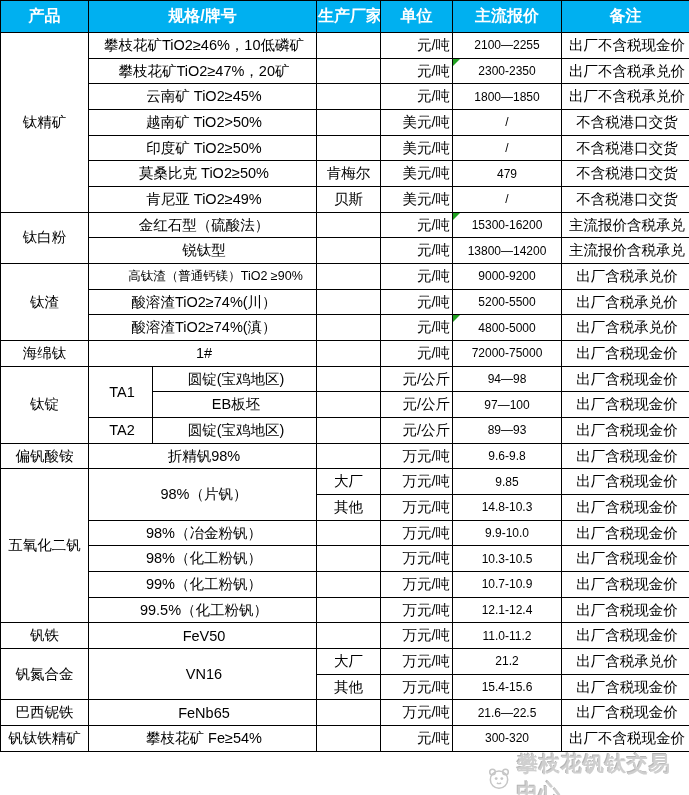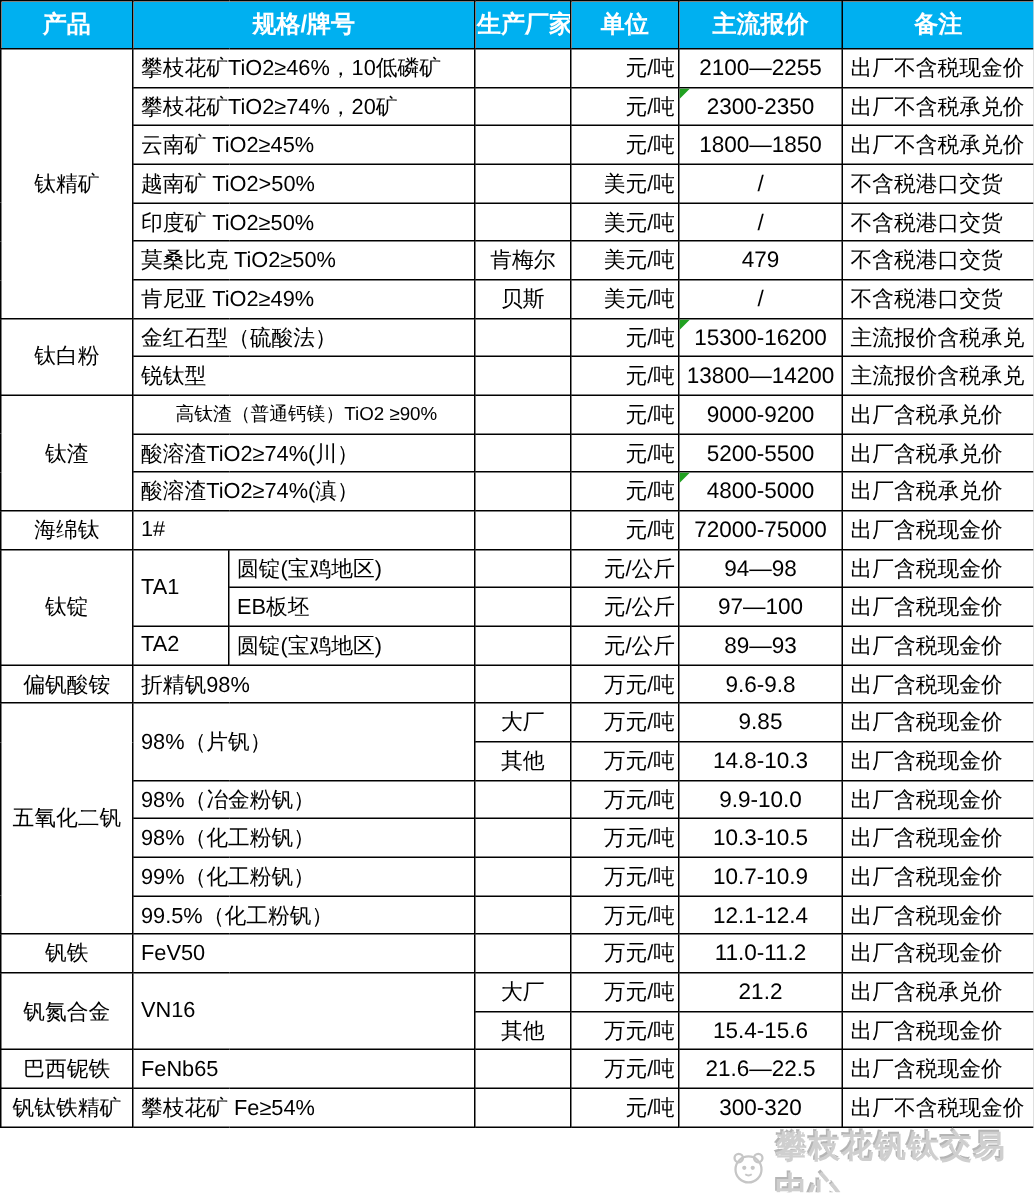--- a/index.html
+++ b/index.html
@@ -24,22 +24,22 @@
     margin-top:40px;
   }
   tbody tr{height:25.68px;}
   td{
     font-size:14.5px;
     color:#000;
     text-align:center;
     position:relative;
     padding:0 2px;
   }
-  .col-spec,.col-speca,.col-specb,.col-note{text-align:left;padding-left:5px;}
-  .col-price{font-size:15px;}
+  .col-spec,.col-speca,.col-specb,.col-note{text-align:center;padding-left:5px;}
+  .col-price{font-size:12px;}
   .col-unit{font-size:14.5px;text-align:right;}
   .small{font-size:12.5px;padding-left:28px;}
   .marker::before{
     content:"";
     position:absolute;
     top:0;left:0;
     width:0;height:0;
     border-top:7px solid var(--marker-green);
     border-right:7px solid transparent;
   }
@@ -86,21 +86,21 @@
     <tbody>
         <tr>
           <td rowspan="7" class="col-product">钛精矿</td>
           <td colspan="2" class="col-spec">攀枝花矿TiO2≥46%，10低磷矿</td>
           <td class="col-maker"></td>
           <td class="col-unit">元/吨</td>
           <td class="col-price">2100—2255</td>
           <td class="col-note">出厂不含税现金价</td>
         </tr>
         <tr>
-          <td colspan="2" class="col-spec">攀枝花矿TiO2≥74%，20矿</td>
+          <td colspan="2" class="col-spec">攀枝花矿TiO2≥47%，20矿</td>
           <td class="col-maker"></td>
           <td class="col-unit">元/吨</td>
           <td class="col-price marker">2300-2350</td>
           <td class="col-note">出厂不含税承兑价</td>
         </tr>
         <tr>
           <td colspan="2" class="col-spec">云南矿 TiO2≥45%</td>
           <td class="col-maker"></td>
           <td class="col-unit">元/吨</td>
           <td class="col-price">1800—1850</td>

